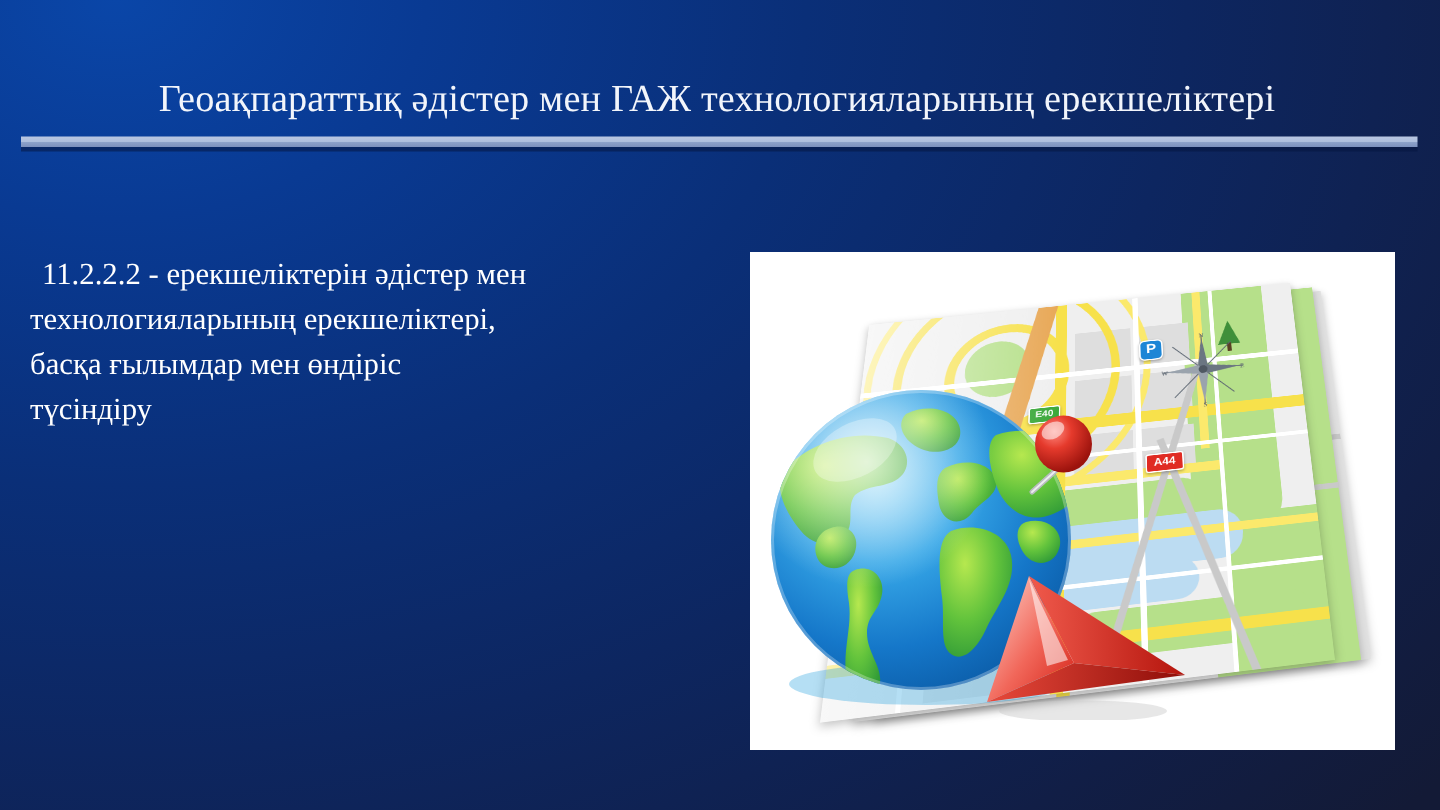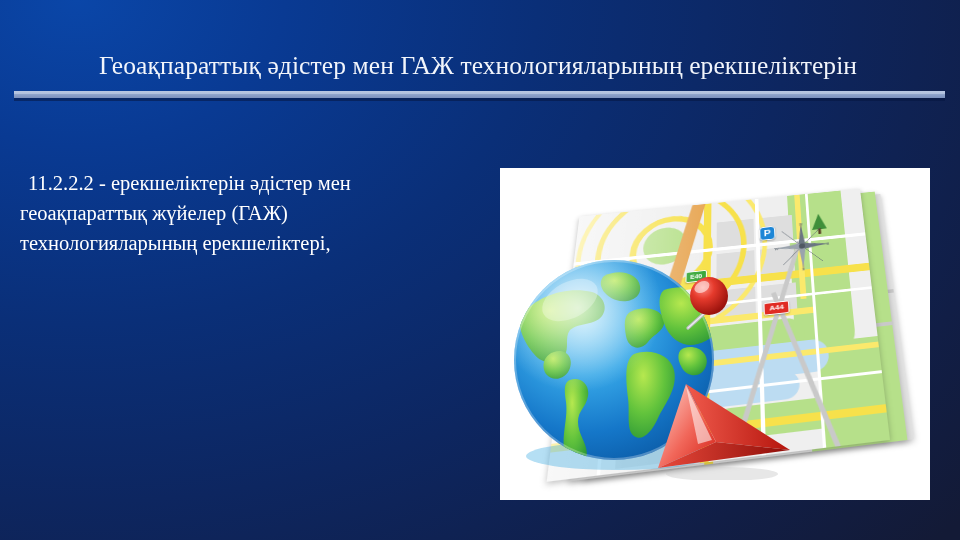--- a/index.html
+++ b/index.html
@@ -211,29 +211,30 @@
   .nav-arrow { position: absolute; left: 138px; top: 212px; width: 158px; height: 100px; }
 
   .tree { position: absolute; }
 </style>
 </head>
 <body>
 
 <div class="slide">
 
   <div class="title-block">
-    <div class="title-text">Геоақпараттық әдістер мен ГАЖ технологияларының ерекшеліктерін</div>
+    <div class="title-text">Геоақпараттық әдістер мен ГАЖ технологияларының ерекшеліктері</div>
     <div class="title-rule"></div>
     <div class="title-rule-shadow"></div>
   </div>
 
   <div class="body-block">
     <div class="body-line first">11.2.2.2 - ерекшеліктерін әдістер мен</div>
-    <div class="body-line">геоақпараттық жүйелер (ГАЖ)</div>
     <div class="body-line">технологияларының ерекшеліктері,</div>
+    <div class="body-line">басқа ғылымдар мен өндіріс</div>
+    <div class="body-line">түсіндіру</div>
   </div>
 
   <div class="picture">
     <div class="pic-inner">
 
       <div class="map-sheet">
 
         <div class="map-page back2">
           <div class="park" style="left:0;top:0;width:70px;height:276px;"></div>
           <div class="road y" style="left:84px;top:0;width:9px;height:276px;"></div>

